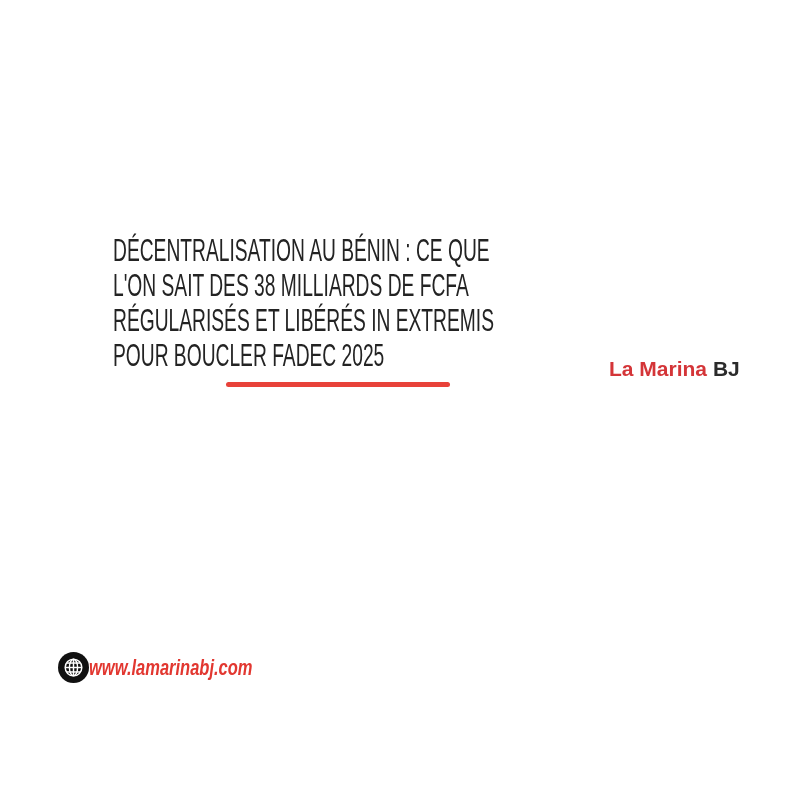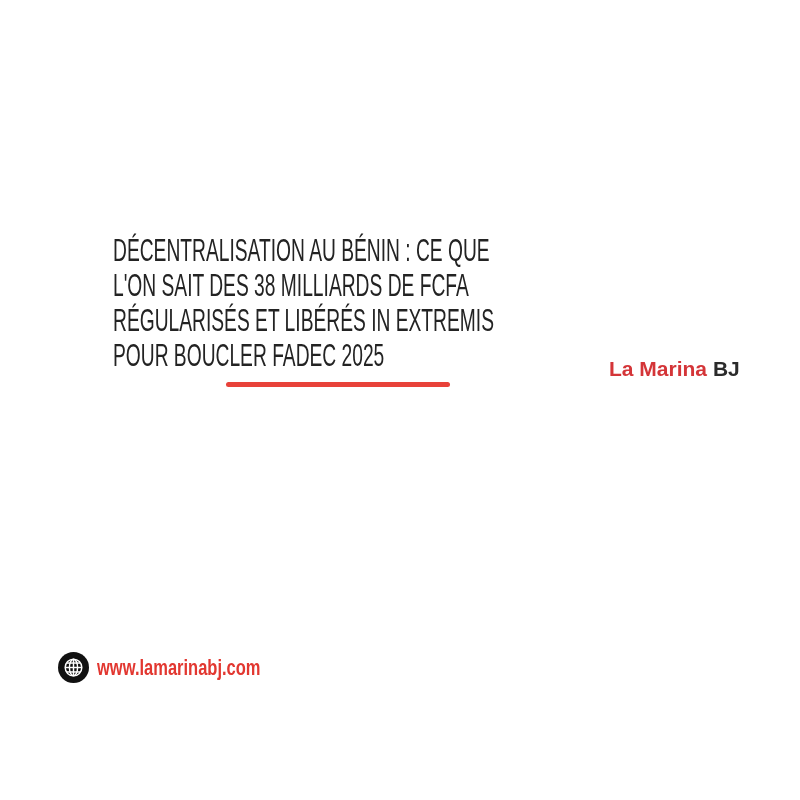--- a/index.html
+++ b/index.html
@@ -51,21 +51,21 @@
     white-space: nowrap;
   }
   .brand .primary { color: #d43538; }
   .brand .secondary { color: #2b2b2b; }
   .footer {
     position: absolute;
     left: 58px;
     top: 652px;
     display: flex;
     align-items: center;
-    gap: 8px;
+    font-style: italic;
   }
   .globe {
     width: 31px;
     height: 31px;
     flex: 0 0 auto;
     display: block;
   }
   .site {
     font-size: 22px;
     font-weight: 700;

